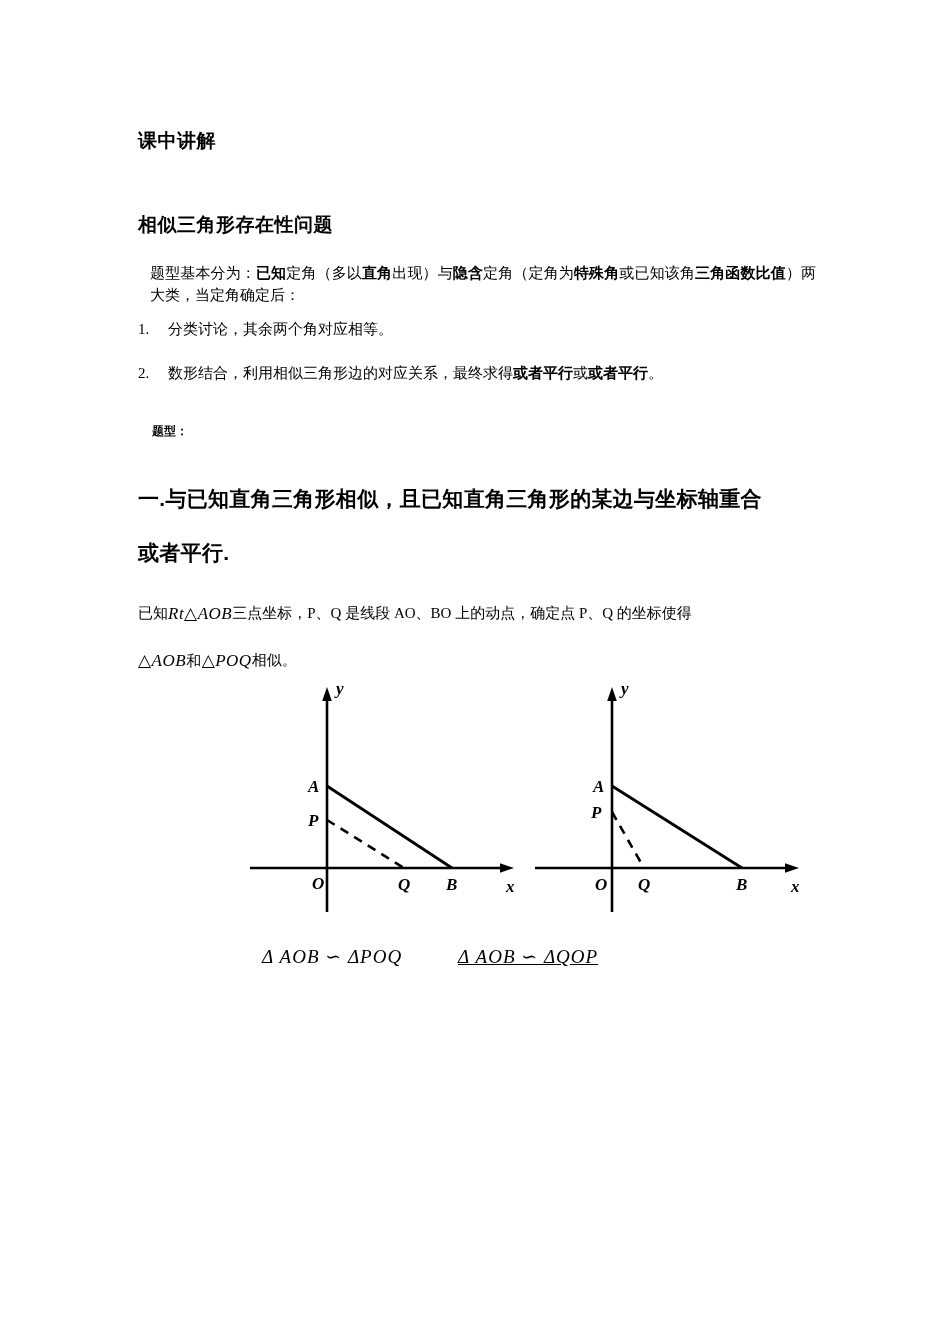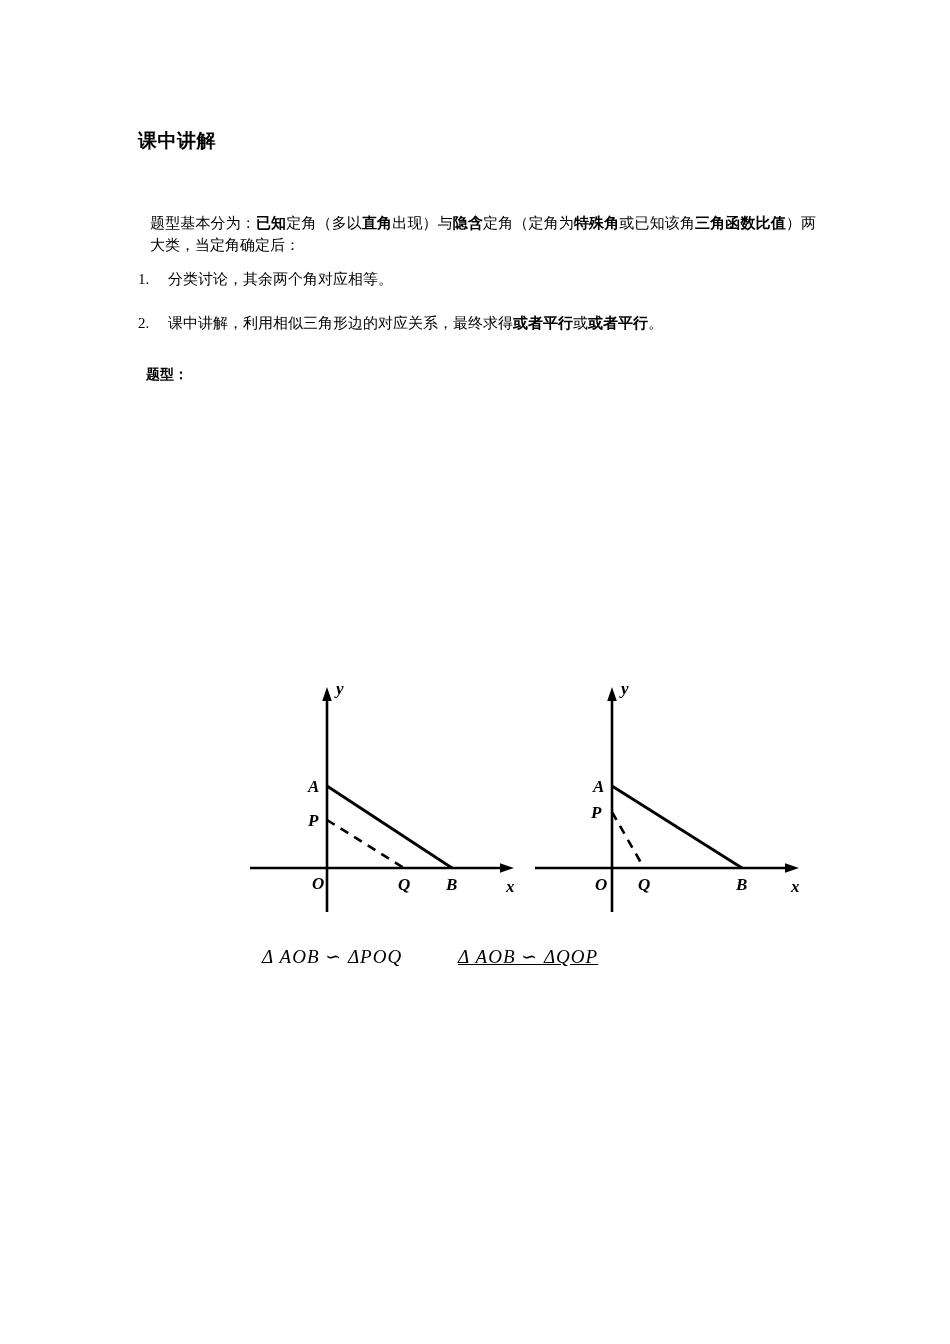--- a/index.html
+++ b/index.html
@@ -70,24 +70,24 @@
     width: 30px;
     flex: 0 0 30px;
   }
   .list-body { flex: 1 1 auto; }
 
   .gap-10 { height: 10px; }
   .gap-16 { height: 16px; }
   .gap-22 { height: 22px; }
 
   .label-tixing {
-    font-size: 14px;
+    font-size: 12px;
     line-height: 22px;
     font-weight: bold;
-    margin: 8px;
+    margin: 14px;
   }
 
   
   .h-section {
     font-family: "Liberation Sans", "DejaVu Sans", sans-serif;
     font-size: 21px;
     font-weight: bold;
     line-height: 54px;
     margin: 0;
     letter-spacing: 0.3px;
@@ -165,44 +165,48 @@
 </style>
 </head>
 <body>
 
 <div class="page">
 
   <div class="content">
 
     <h1 class="h-main">课中讲解</h1>
 
+    <h2 class="h-sub">相似三角形存在性问题</h2>
 
     <p class="para"><span>题型基本分为：</span><b>已知</b><span>定角（多以</span><b>直角</b><span>出现）与</span><b>隐含</b><span>定角（定角为</span><b>特殊角</b><span>或已知该角</span><b>三角函数比值</b><span>）两大类，当定角确定后：</span></p>
 
     <div class="list-item">
       <span class="list-num">1.</span>
       <span class="list-body">分类讨论，其余两个角对应相等。</span>
     </div>
 
     <div class="gap-22"></div>
 
     <div class="list-item">
       <span class="list-num">2.</span>
-      <span class="list-body"><span>课中讲解，利用相似三角形边的对应关系，最终求得</span><b>或者平行</b><span>或</span><b>或者平行</b><span>。</span></span>
+      <span class="list-body"><span>数形结合，利用相似三角形边的对应关系，最终求得</span><b>或者平行</b><span>或</span><b>或者平行</b><span>。</span></span>
     </div>
 
     <div class="gap-22"></div>
 
     <p class="label-tixing">题型：</p>
 
     <div class="gap-16"></div>
 
+    <h3 class="h-section">一.与已知直角三角形相似，且已知直角三角形的某边与坐标轴重合</h3>
+    <h3 class="h-section">或者平行.</h3>
 
     <div class="gap-10"></div>
 
+    <p class="problem"><span>已知</span><span class="mathv">Rt△AOB</span><span>三点坐标，P、Q 是线段 AO、BO 上的动点，确定点 P、Q 的坐标使得</span><br><span class="mathv">△AOB</span><span class="mathv small" style="font-style:normal;font-size:15px;">和</span><span class="mathv">△POQ</span><span>相似。</span></p>
 
   </div>
 
   <div class="figures">
 
     <div class="fig fig-1">
       <svg width="290" height="250" viewBox="0 0 290 250">
 
         <g>
           <line class="axis" x1="79" y1="18" x2="79" y2="232"></line>

